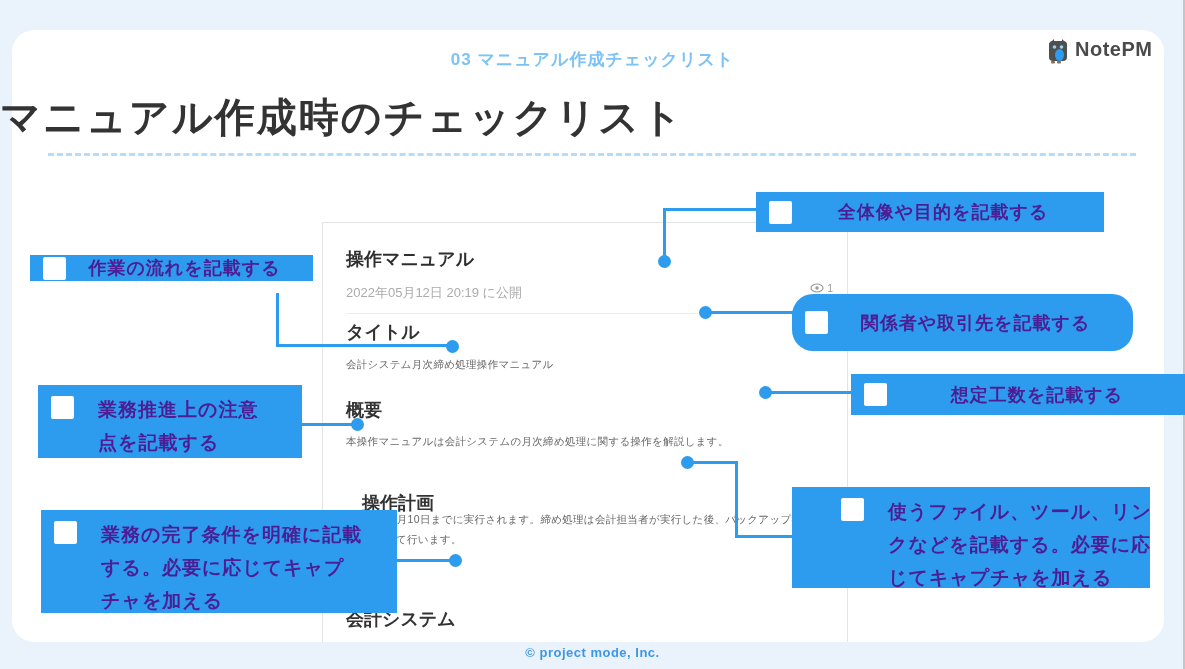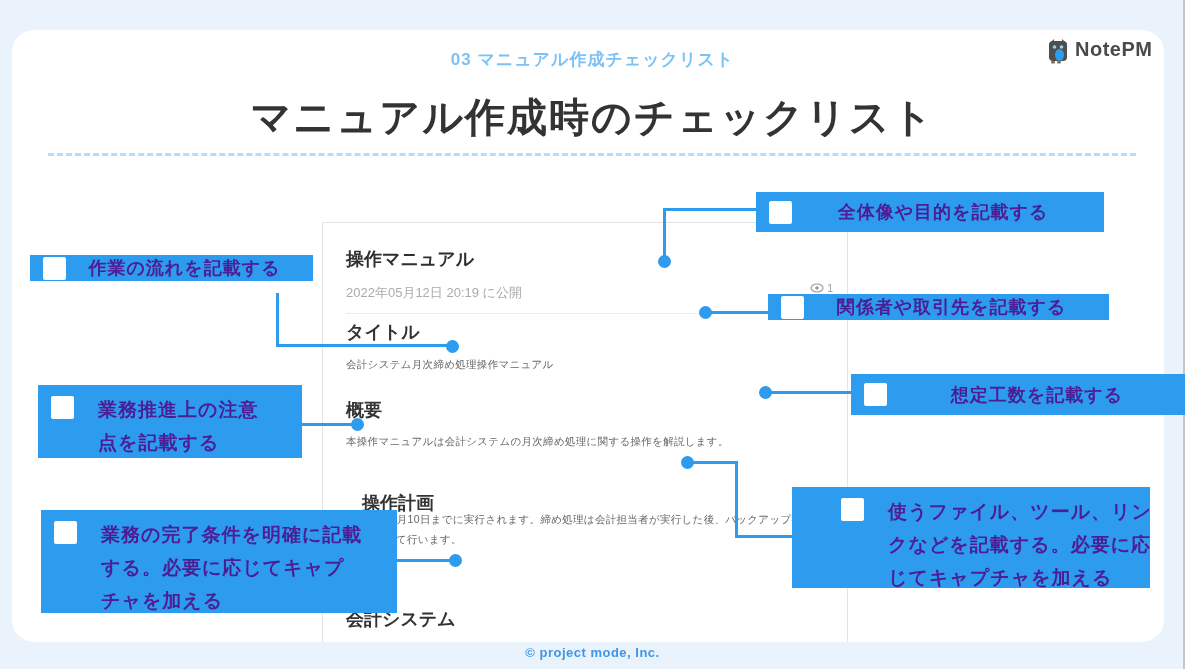--- a/index.html
+++ b/index.html
@@ -16,21 +16,21 @@
     position:absolute; left:12px; top:30px; width:1152px; height:612px;
     background:#FFFFFF; border-radius:22px;
   }
   .kicker {
     position:absolute; left:0; top:48px; width:100%;
     text-align:center; font-size:17px; font-weight:bold; color:var(--kicker);
     letter-spacing:1px;
   }
   .page-title {
     position:absolute; left:0; top:90px; width:100%;
-    text-align:center; font-size:40px; font-weight:bold; color:#333333;
+    font-size:40px; font-weight:bold; color:#333333;
     letter-spacing:2px;
   }
   .dashed-divider {
     position:absolute; left:48px; top:153px; width:1088px; height:0;
     border-top:3px dashed #B5DCF8;
   }
   .brand { position:absolute; left:1046px; top:38px; display:flex; align-items:flex-start; gap:5px; }
   .brand-text { font-size:20px; font-weight:bold; color:#4A4A4A; letter-spacing:0.5px; }
   
   .doc-card {
@@ -168,21 +168,21 @@
       <span class="callout-line">する。必要に応じてキャプ</span>
       <span class="callout-line">チャを加える</span>
     </span>
   </div>
 
   <div class="callout" style="left:756px;top:192px;width:348px;height:40px;">
     <span class="checkbox"></span>
     <span class="callout-text center">全体像や目的を記載する</span>
   </div>
 
-  <div class="callout" style="left:768px;top:294px;width:341px;height:26px;">
+  <div class="callout" style="left:792px;top:294px;width:341px;height:57px;border-radius:21px;">
     <span class="checkbox"></span>
     <span class="callout-text center">関係者や取引先を記載する</span>
   </div>
 
   <div class="callout" style="left:851px;top:374px;width:346px;height:41px;">
     <span class="checkbox"></span>
     <span class="callout-text center">想定工数を記載する</span>
   </div>
 
   <div class="callout multiline" style="left:792px;top:487px;width:358px;height:101px;padding-left:36px;">

